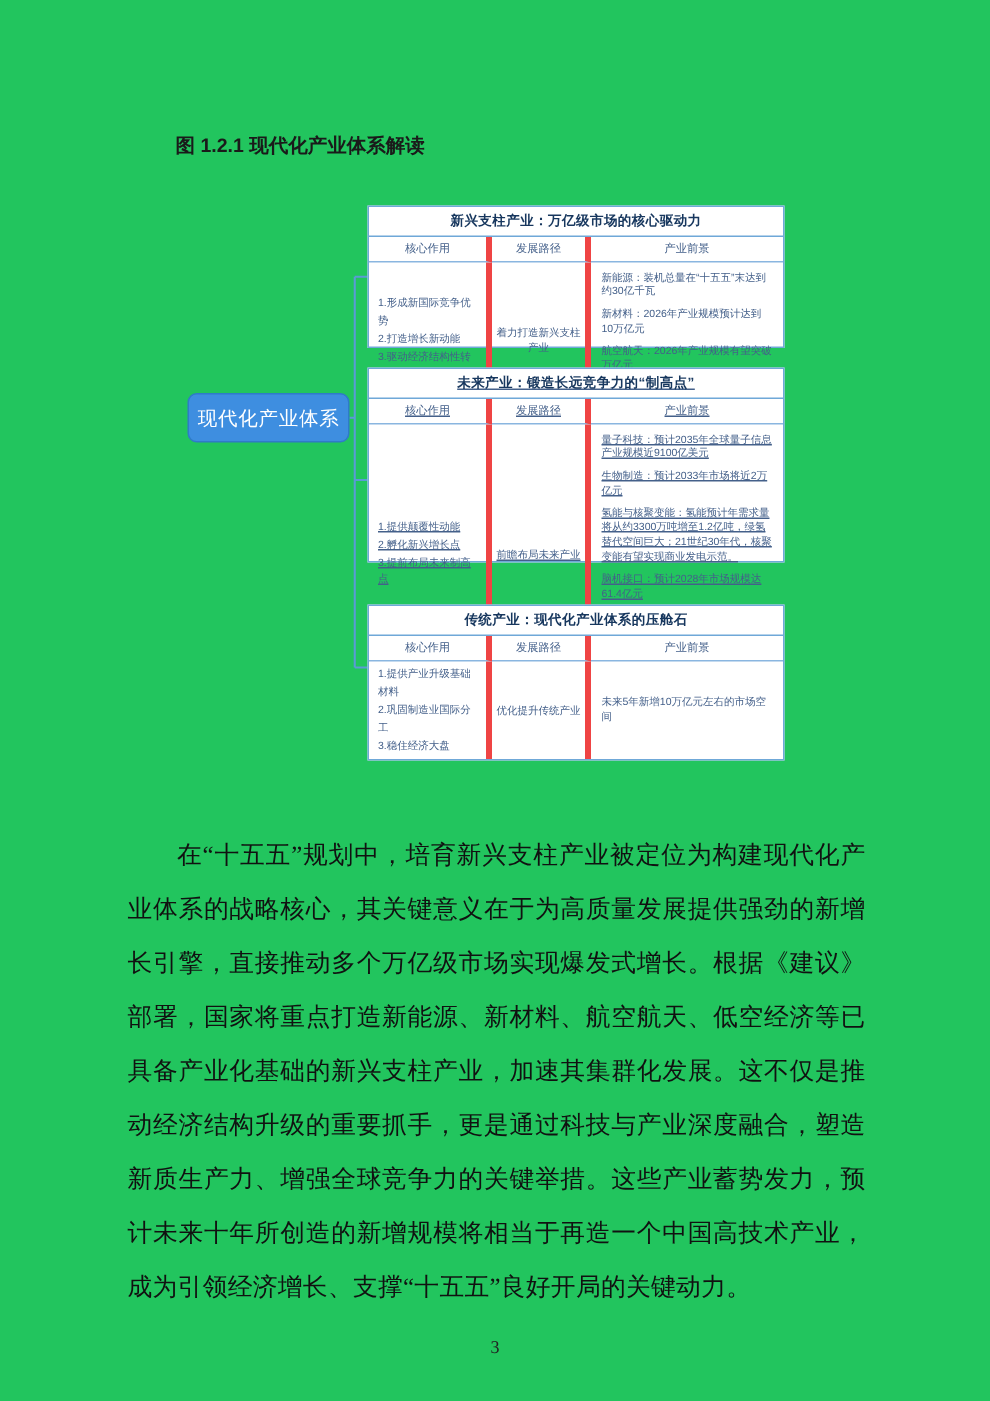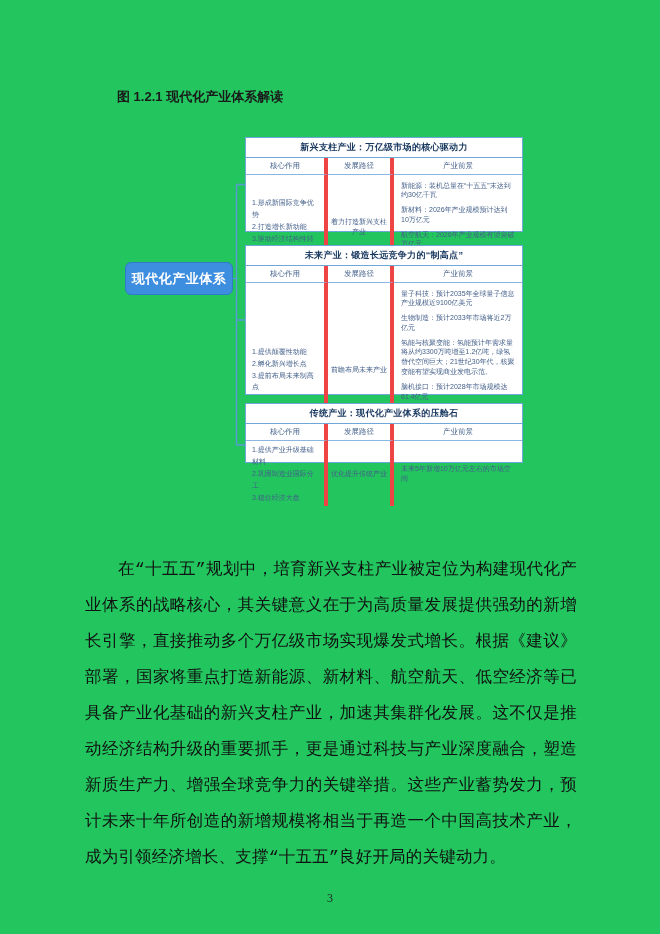--- a/index.html
+++ b/index.html
@@ -13,33 +13,33 @@
     position:absolute; left:117px; top:88px;
     font-size:13px; font-weight:bold; color:#1a1a1a;
     font-family:"Liberation Sans", sans-serif;
   }
   
   .connector-svg { position:absolute; left:0; top:0; width:660px; height:934px; pointer-events:none; }
   
   .root-node {
     position:absolute; left:125px; top:262px; width:108px; height:33px;
     background:#3e8ee0; border:1px solid #2f7bc8; border-radius:6px;
-    color:#ffffff; font-weight:bold; font-size:13px;
+    color:#ffffff; font-weight:normal; font-size:13px;
     display:flex; align-items:center; justify-content:center; letter-spacing:0.5px;
   }
   
   .box {
     position:absolute; left:245px; width:278px;
     border:1px solid #6fa8d8; background:#ffffff;
     display:flex; flex-direction:column;
     color:#44608a;
   }
   .box.b1 { top:137px; height:95px; }
-  .box.b2 { top:245px; height:150px; }
-  .box.b3 { top:403px; height:60px; }
+  .box.b2 { top:245px; height:130px;text-decoration:underline; }
+  .box.b3 { top:403px; height:104px; }
   .box-title {
     height:20px; flex:0 0 20px; border-bottom:1px solid #6fa8d8;
     display:flex; align-items:center; justify-content:center;
     font-size:9px; font-weight:bold; color:#17375e; letter-spacing:0.3px;
   }
   .box-grid { flex:1; display:grid; grid-template-columns:82px 66px 1fr; grid-template-rows:17px 1fr; }
   .cell { border-right:4px solid #ef4444; font-size:7px; }
   .cell.last { border-right:none; }
   .cell.hdr {
     border-bottom:1px solid #8ab6e0;
@@ -53,21 +53,21 @@
   
   .chapter-heading {
     position:absolute; left:85px; top:484px; width:500px;
     font-size:24px; font-weight:bold; color:#000000; letter-spacing:0.5px;
     font-family:"Liberation Sans", sans-serif; white-space:nowrap;
   }
   .chapter-heading .gap { display:inline-block; width:22px; }
   
   .body-paragraph {
     position:absolute; left:85px; top:552px; width:492px;
-    font-family:Liberation Mono, monospace;
+    font-family:Liberation Serif, serif;
     font-size:16.5px; line-height:36px; color:#111111;
     text-align:justify; text-indent:2em; letter-spacing:0.2px;
   }
   
   .page-number {
     position:absolute; left:0; right:0; top:891px; text-align:center;
     font-size:12px; color:#222222; font-family:"Liberation Serif", serif;
   }
 </style>
 </head>

